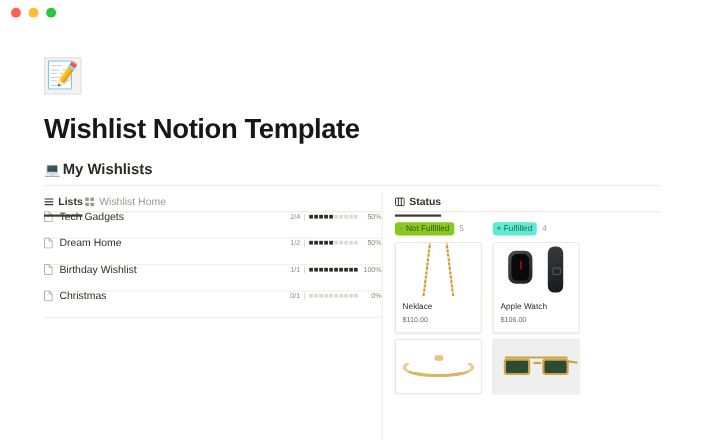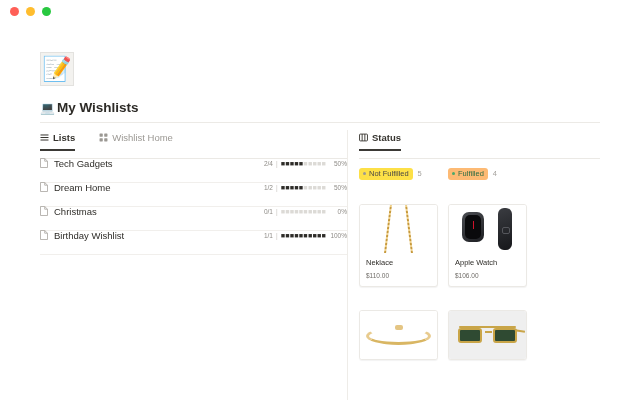--- a/index.html
+++ b/index.html
@@ -67,23 +67,23 @@
   .pane-left  { width: 307px; flex: none; }
   .pane-right { flex: 1; padding-left: 12px; position: relative; }
   .pane-right::before {
     content: "";
     position: absolute; left: 0; top: -2px; bottom: -200px;
     border-left: 1px solid #eeece8;
   }
 
   
   .tabs {
-    display: flex; align-items: center; gap: 24px;
+    display: flex; align-items: center; gap: 2px;
     border-bottom: 1px solid #ebe9e5;
-    padding-bottom: 12px;
+    padding-bottom: 0;
   }
   .tab {
     display: flex; align-items: center; gap: 4px;
     font-size: 9.5px;
     color: #9b9893;
     padding-bottom: 3px;
     position: relative;
     white-space: nowrap;
   }
   .tab.active { color: #35332e; font-weight: bold; }
@@ -128,34 +128,33 @@
 
   .col-head { display: flex; align-items: center; gap: 5px; height: 13px; }
   .pill {
     display: inline-flex; align-items: center; gap: 3px;
     font-size: 7.5px;
     border-radius: 3px;
     padding: 1.5px 4px;
     white-space: nowrap;
   }
   .pill .bullet { width: 3px; height: 3px; border-radius: 50%; }
-  .pill.gray  { background: #fde047; color: #4a4844; align-items: center; }
+  .pill.gray  { background: #84cc16; color: #4a4844; align-items: center; }
   .pill.gray  .bullet { background: #9b9894; }
-  .pill.green { background: #fdba74; color: #2c6b43; }
+  .pill.green { background: #5eead4; color: #2c6b43; }
   .pill.green .bullet { background: #4aa86c; }
   .col-count { font-size: 7.5px; color: #a5a29d; }
 
   .cards { margin-top: 6px; display: flex; flex-direction: column; gap: 5px; }
   .card {
     background: #ffffff;
     border: 1px solid #ebe9e5;
     border-radius: 3px;
     overflow: hidden;
     box-shadow: 0 1px 1px rgba(15,15,15,0.05);
-    margin-top: 18px;
   }
   .card-media { height: 48px; position: relative; overflow: hidden; }
   .card-body { padding: 5px 6px 7px; }
   .card-title { font-size: 7.5px; color: #2f2d29; }
   .card-price { font-size: 6.5px; color: #6f6c67; margin-top: 5px; }
 
   
   .art { position: absolute; inset: 0; }
 
   
@@ -235,20 +234,21 @@
 <div class="titlebar">
   <span class="dot red"></span>
   <span class="dot yellow"></span>
   <span class="dot green"></span>
 </div>
 
 <div class="page">
 
   <div class="page-icon">📝</div>
 
+  <div class="page-title">Wishlist Notion Template</div>
 
   <div class="section-head">
     <span class="emoji">💻</span>
     <span>My Wishlists</span>
   </div>
   <div class="section-rule"></div>
 
   <div class="panes">
 
     <div class="pane-left">
@@ -312,41 +312,41 @@
               <span class="pct">50%</span>
             </span>
           </div>
           <div class="row">
             <span class="row-icon">
               <svg width="8" height="10" viewBox="0 0 8 10">
                 <path d="M0.5 0.5h4.2L7.5 3.2V9.5H0.5z" fill="#fff" stroke="#a8a5a0" stroke-width="0.8"></path>
                 <path d="M4.7 0.5V3.2H7.5" fill="none" stroke="#a8a5a0" stroke-width="0.8"></path>
               </svg>
             </span>
+            <span class="row-name">Birthday Wishlist</span>
+            <span class="row-meta">
+              <span class="frac">1/1</span>
+              <span class="pipe">|</span>
+              <span class="bar"><span class="on">■</span><span class="on">■</span><span class="on">■</span><span class="on">■</span><span class="on">■</span><span class="on">■</span><span class="on">■</span><span class="on">■</span><span class="on">■</span><span class="on">■</span></span>
+              <span class="pct">100%</span>
+            </span>
+          </div>
+          <div class="row">
+            <span class="row-icon">
+              <svg width="8" height="10" viewBox="0 0 8 10">
+                <path d="M0.5 0.5h4.2L7.5 3.2V9.5H0.5z" fill="#fff" stroke="#a8a5a0" stroke-width="0.8"></path>
+                <path d="M4.7 0.5V3.2H7.5" fill="none" stroke="#a8a5a0" stroke-width="0.8"></path>
+              </svg>
+            </span>
             <span class="row-name">Christmas</span>
             <span class="row-meta">
               <span class="frac">0/1</span>
               <span class="pipe">|</span>
               <span class="bar"><span class="off">■</span><span class="off">■</span><span class="off">■</span><span class="off">■</span><span class="off">■</span><span class="off">■</span><span class="off">■</span><span class="off">■</span><span class="off">■</span><span class="off">■</span></span>
               <span class="pct">0%</span>
-            </span>
-          </div>
-          <div class="row">
-            <span class="row-icon">
-              <svg width="8" height="10" viewBox="0 0 8 10">
-                <path d="M0.5 0.5h4.2L7.5 3.2V9.5H0.5z" fill="#fff" stroke="#a8a5a0" stroke-width="0.8"></path>
-                <path d="M4.7 0.5V3.2H7.5" fill="none" stroke="#a8a5a0" stroke-width="0.8"></path>
-              </svg>
-            </span>
-            <span class="row-name">Birthday Wishlist</span>
-            <span class="row-meta">
-              <span class="frac">1/1</span>
-              <span class="pipe">|</span>
-              <span class="bar"><span class="on">■</span><span class="on">■</span><span class="on">■</span><span class="on">■</span><span class="on">■</span><span class="on">■</span><span class="on">■</span><span class="on">■</span><span class="on">■</span><span class="on">■</span></span>
-              <span class="pct">100%</span>
             </span>
           </div>
         </div>
     </div>
 
     <div class="pane-right">
 
       <div class="tabs">
         <div class="tab active">
           <span>

